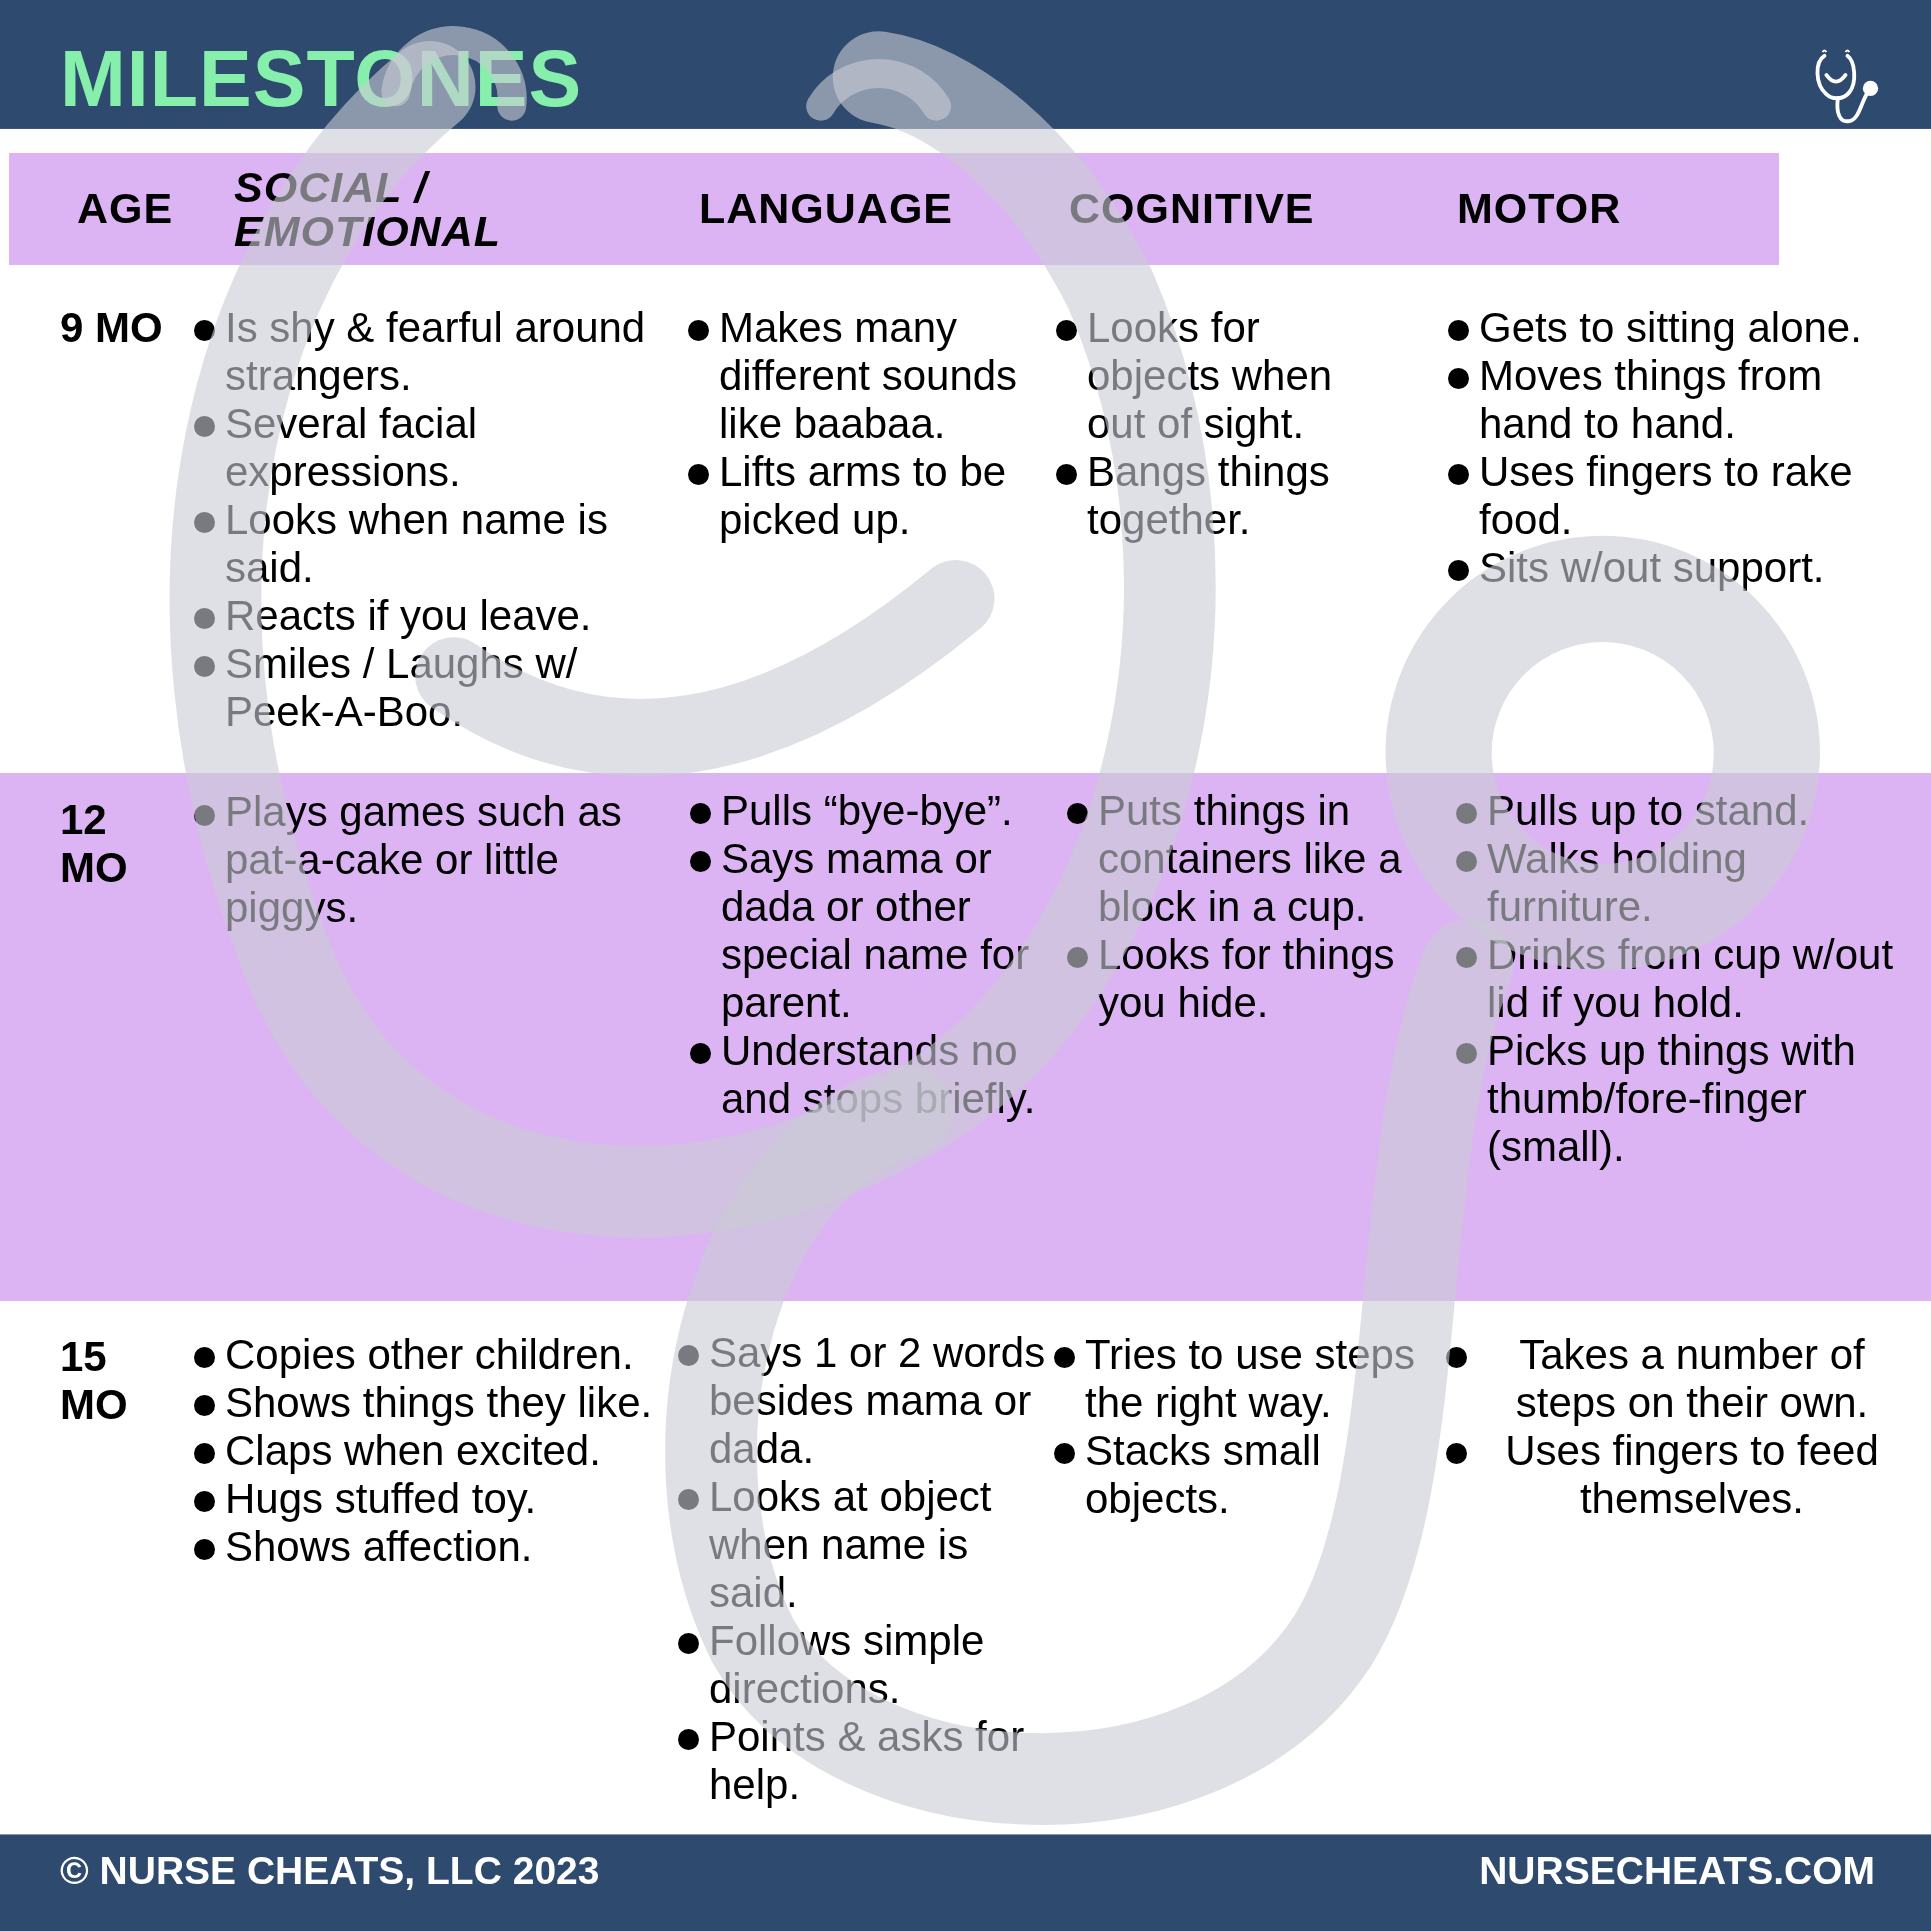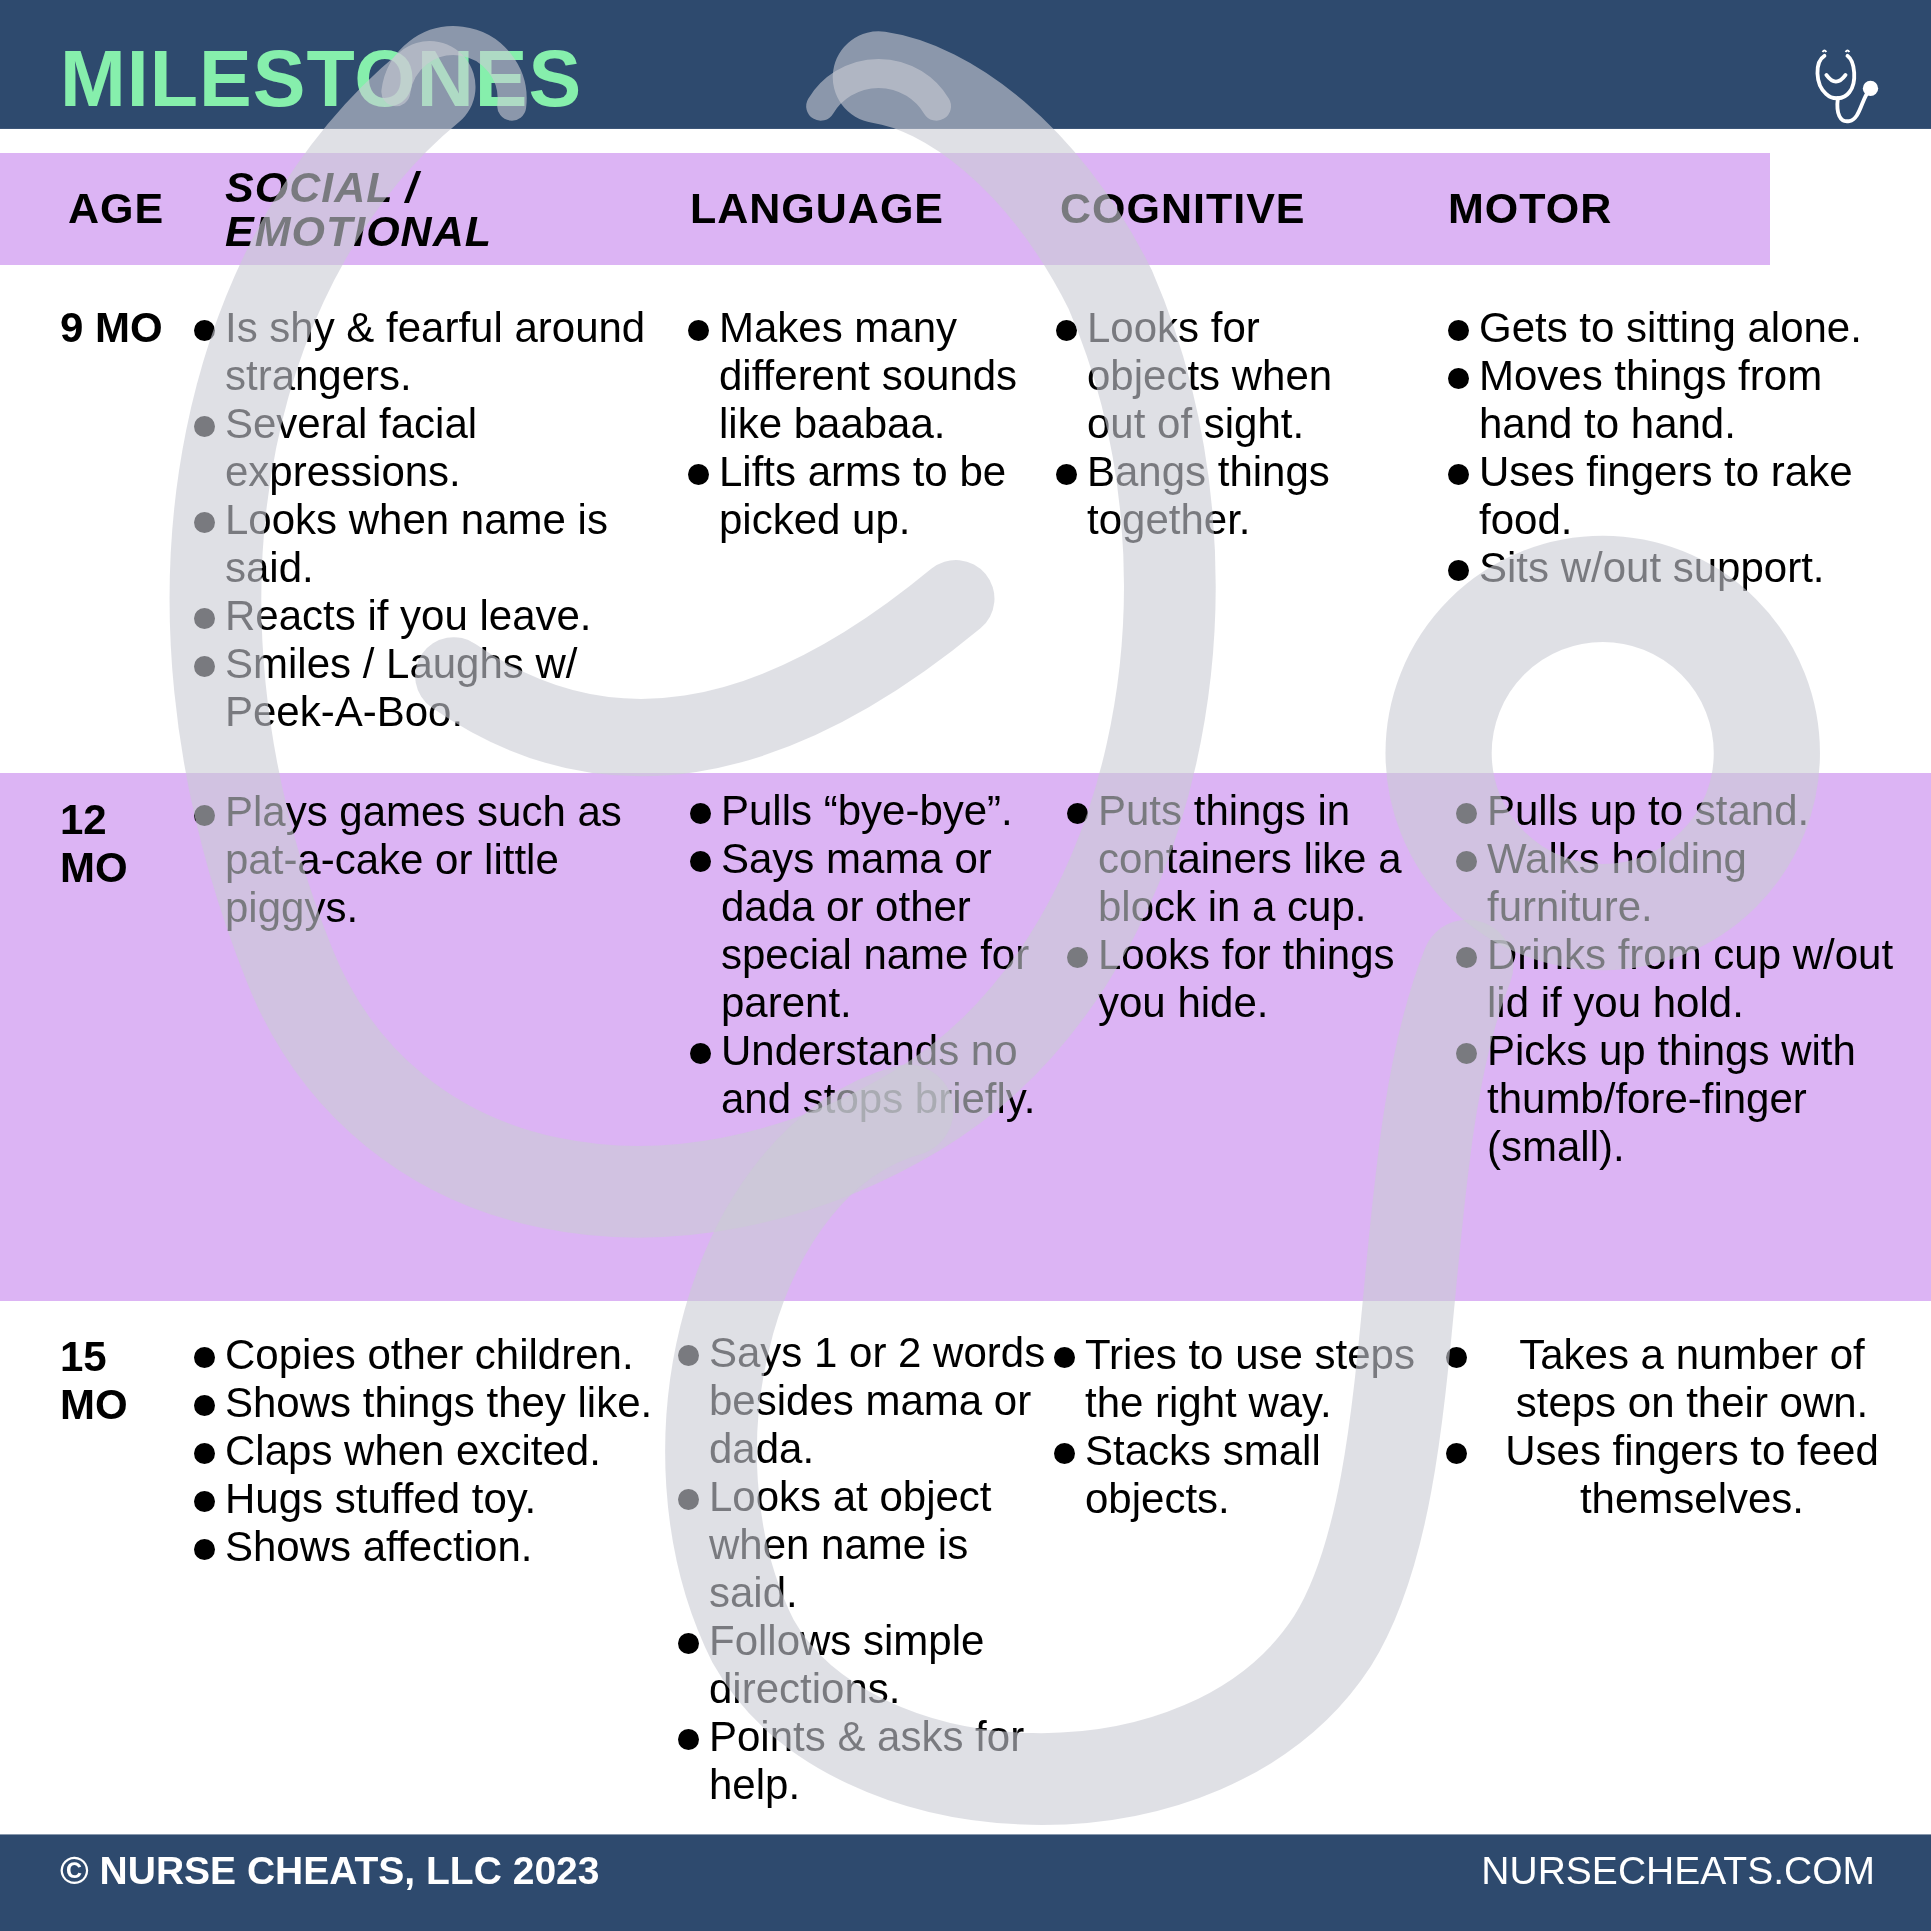--- a/index.html
+++ b/index.html
@@ -3,35 +3,35 @@
 <meta charset="utf-8">
 <style>
   * { box-sizing: border-box; margin: 0; padding: 0; }
   html, body { width: 1931px; height: 1931px; overflow: hidden; background: #ffffff; }
   body { position: relative; font-family: "Liberation Sans", "DejaVu Sans", sans-serif; color: #000; }
 
   .topbar { position: absolute; left: 0; top: 0; width: 1931px; height: 129px; background: #2e4a6e; border-bottom: 1.9px solid #3d5678; }
   .title { position: absolute; left: 60px; top: 39px; font-size: 79px; font-weight: 700; color: #86efac; letter-spacing: 1px; line-height: 1; }
   .logo { position: absolute; left: 1811px; top: 46px; width: 71px; height: 81px; }
 
-  .head-row { position: absolute; left: 0; top: 153px; width: 1770px; height: 112px; background: #dcb4f4; }
+  .head-row { position: absolute; left: 9px; top: 153px; width: 1770px; height: 112px; background: #dcb4f4; }
   .hcell { position: absolute; font-size: 43px; font-weight: 700; line-height: 44px; letter-spacing: 1px; }
 
   .row { position: absolute; left: 0; width: 1931px; }
   .row.white { background: #ffffff; }
   .row.purple { background: #dcb4f4; }
 
   .age { position: absolute; left: 60px; font-size: 42px; font-weight: 700; line-height: 48px; }
   .col { position: absolute; list-style: none; font-size: 42px; line-height: 48px; }
   .col li { position: relative; padding-left: 33px; }
   .col li::before { content: ""; position: absolute; left: 1.9px; top: 16.4px; width: 21px; height: 21px; border-radius: 50%; background: #000; }
 
   .footer { position: absolute; left: 0; top: 1834px; width: 1931px; height: 97px; background: #2e4a6e; border-top: 1.9px solid #8898ad; }
   .foot-left { position: absolute; left: 60px; top: 13.5px; font-size: 39px; font-weight: 700; color: #fff; }
-  .foot-right { position: absolute; right: 56px; top: 13.5px; font-size: 39px; font-weight: 400; color: #fff; }
+  .foot-right { position: absolute; right: 56px; top: 13.5px; font-size: 39px; font-weight: 700; color: #fff; }
 
   .watermark { position: absolute; left: 0; top: 0; width: 1931px; height: 1931px; pointer-events: none; }
 </style>
 </head>
 <body>
 
 <div class="topbar">
   <div class="title">MILESTONES</div>
   <svg class="logo" viewBox="0 0 74 84">
     <path d="M14 10 C4 16, 4 40, 16 50 C22 56, 34 56, 40 48 C48 38, 46 16, 38 10" fill="none" stroke="#fff" stroke-width="4" stroke-linecap="round"></path>

